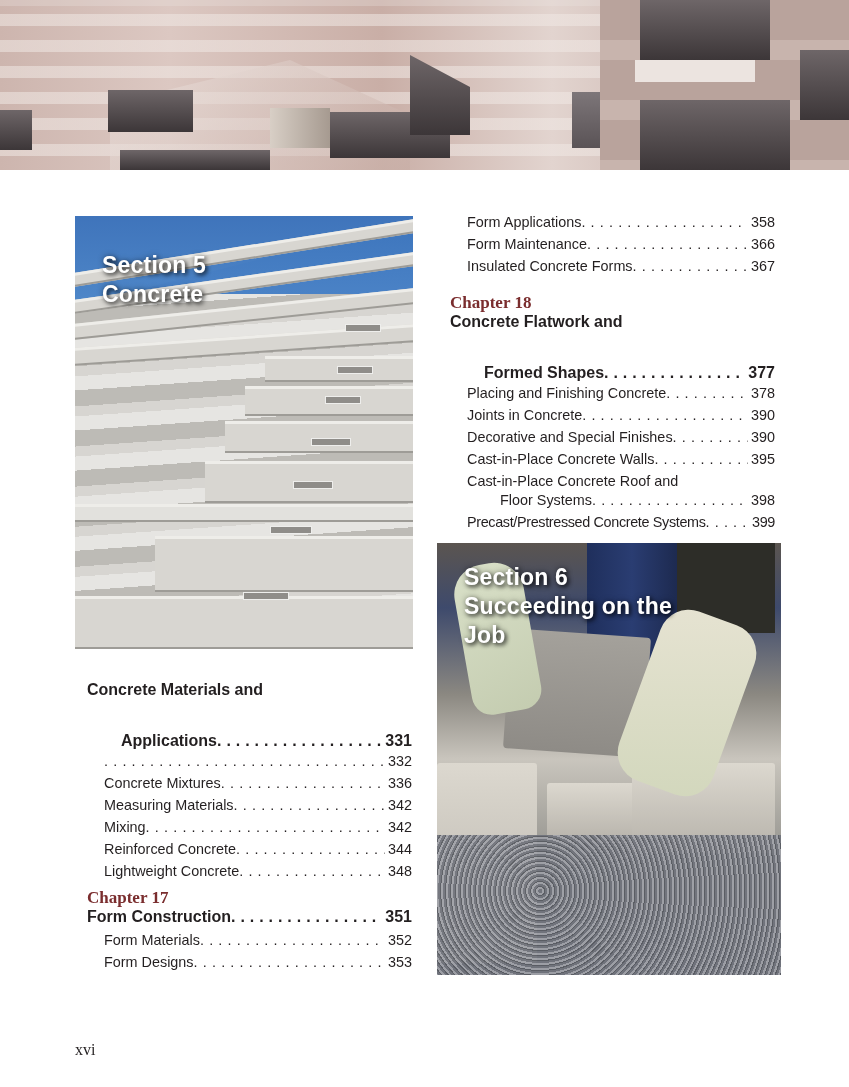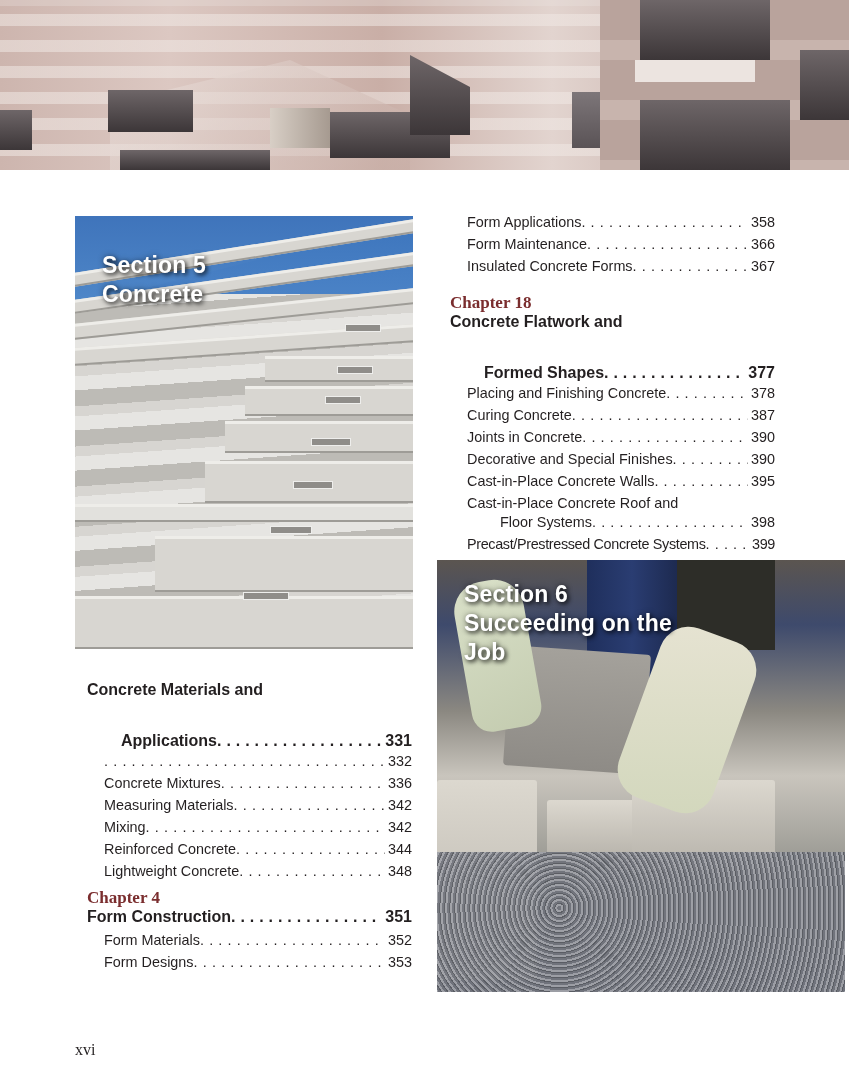--- a/index.html
+++ b/index.html
@@ -27,24 +27,23 @@
       linear-gradient(180deg, #3c74bc 0%, #4a82c6 18%, rgba(0,0,0,0) 18%),
       repeating-linear-gradient(176deg, #e6e5e2 0 14px, #bdbbb6 14px 30px, #d7d5d1 30px 40px),
       #cfcdc8;
   }
   .photo-stairs .sky { position: absolute; left: 0; top: 0; width: 100%; height: 90px;
     background: linear-gradient(180deg, #3f74bb, #4f88c9); clip-path: polygon(0 0,100% 0,100% 5%,0 100%); }
   .photo-stairs .step { position: absolute; right: 0; background: #d8d6d1; border-top: 3px solid #eeede9; border-bottom: 2px solid #9e9c97; }
   .photo-stairs .slot { position: absolute; width: 36px; height: 8px; background: #8f8d89; border: 1px solid #eeeeec; }
 
   .photo-paver {
-    left: 437px; top: 543px; width: 408px; height: 432px;
+    left: 437px; top: 543px; width: 344px; height: 432px;
     background:
       linear-gradient(180deg, #5b5550 0%, #3e4a6c 15%, #8b8881 35%, #c9c5bd 50%, #9a9993 70%, #7f8087 100%);
-    margin-top: 17px;
   }
   .photo-paver .sleeve { position: absolute; left: 150px; top: 0; width: 90px; height: 190px;
     background: linear-gradient(90deg, #1f2f5c, #2a3d72, #1d2a50); }
   .photo-paver .arm { position: absolute; left: 240px; top: 0; width: 98px; height: 90px;
     background: #2d2d28; }
   .photo-paver .glove-l { position: absolute; left: 25px; top: 20px; width: 70px; height: 150px;
     background: linear-gradient(160deg, #d9e0c8, #c4ccb0); border-radius: 30px 30px 20px 20px; transform: rotate(-10deg); }
   .photo-paver .glove-r { position: absolute; left: 200px; top: 70px; width: 100px; height: 180px;
     background: linear-gradient(160deg, #e6e3d2, #d2d7bc); border-radius: 30px; transform: rotate(20deg); }
   .photo-paver .brick-held { position: absolute; left: 70px; top: 90px; width: 140px; height: 120px;
@@ -177,21 +176,21 @@
       <span class="pg">344</span>
     </div>
   <div class="row entry">
       <span class="lbl">Lightweight Concrete</span>
       <span class="dots"></span>
       <span class="pg">348</span>
     </div>
 </div>
 
 <div class="toc" style="left:87px;top:888px;width:325px;">
-  <div class="chapter-label">Chapter 4</div>
+  <div class="chapter-label">Chapter 17</div>
   <div class="row chapter-row">
     <span class="lbl">Form Construction</span>
     <span class="dots"></span>
     <span class="pg">351</span>
   </div>
   <div class="row entry" style="margin-top:3px;">
       <span class="lbl">Form Materials</span>
       <span class="dots"></span>
       <span class="pg">352</span>
     </div>
@@ -227,25 +226,20 @@
     <span class="lbl">Formed Shapes</span>
     <span class="dots"></span>
     <span class="pg">377</span>
   </div>
   <div class="row entry">
       <span class="lbl">Placing and Finishing Concrete</span>
       <span class="dots"></span>
       <span class="pg">378</span>
     </div>
   <div class="row entry">
-      <span class="lbl">Curing Concrete</span>
-      <span class="dots"></span>
-      <span class="pg">387</span>
-    </div>
-  <div class="row entry">
       <span class="lbl">Joints in Concrete</span>
       <span class="dots"></span>
       <span class="pg">390</span>
     </div>
   <div class="row entry">
       <span class="lbl">Decorative and Special Finishes</span>
       <span class="dots"></span>
       <span class="pg">390</span>
     </div>
   <div class="row entry">

